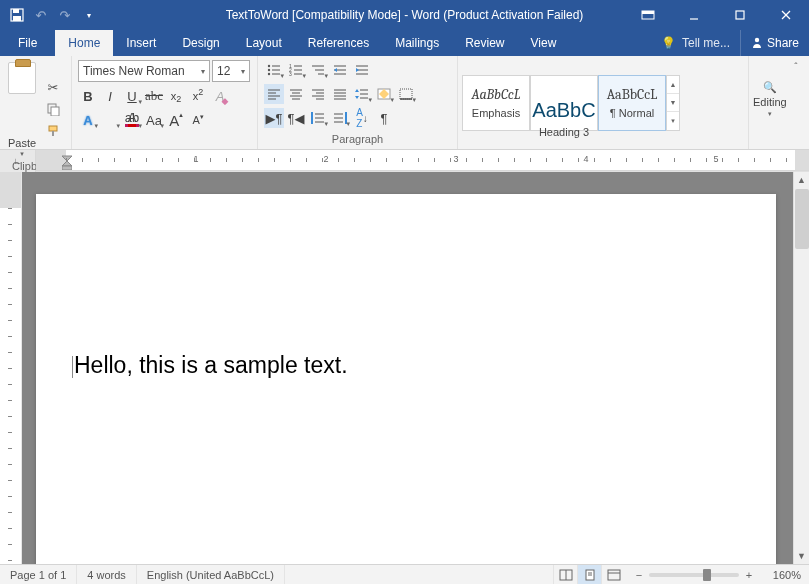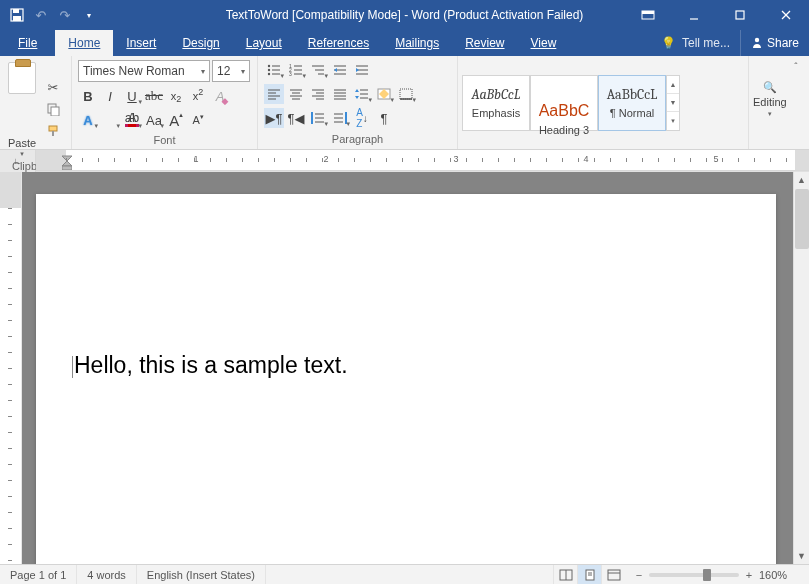--- a/index.html
+++ b/index.html
@@ -10,21 +10,21 @@
 .titlebar .qat { display: flex; align-items: center; gap: 2px; padding-left: 6px; }
 .titlebar .qat .qbtn { width: 22px; height: 22px; display: flex; align-items: center; justify-content: center; color: #fff; font-size: 13px; }
 .titlebar .qat .qbtn.dim { opacity: .5; }
 .titlebar .title { position: absolute; left: 0; right: 0; text-align: center; font-size: 12px; pointer-events: none; }
 .titlebar .winbtns { position: absolute; right: 0; top: 0; display: flex; }
 .titlebar .winbtns .wbtn { width: 46px; height: 30px; display: flex; align-items: center; justify-content: center; color: #fff; }
 .titlebar .winbtns .ribbtn { width: 46px; height: 30px; display: flex; align-items: center; justify-content: center; color: #fff; }
 
 
 .tabsrow { height: 26px; background: #2b579a; display: flex; align-items: stretch; color: #fff; font-size: 12px; }
-.tabsrow .tab { padding: 0 13px; display: flex; align-items: center; cursor: pointer; text-decoration: underline; }
+.tabsrow .tab { padding: 0 13px; display: flex; align-items: center; cursor: pointer; }
 .tabsrow .tab.file { padding: 0 18px; }
 .tabsrow .tab.active { background: #f3f3f3; color: #2b579a; }
 .tabsrow .spacer { flex: 1; }
 .tabsrow .tellme { display: flex; align-items: center; gap: 6px; padding: 0 10px; opacity: .85; }
 .tabsrow .share { display: flex; align-items: center; gap: 4px; padding: 0 10px; border-left: 1px solid rgba(255,255,255,.2); }
 
 
 .ribbon { height: 94px; background: #f3f3f3; border-bottom: 1px solid #d4d4d4; display: flex; position: relative; }
 .group { border-right: 1px solid #e1e1e1; display: flex; flex-direction: column; }
 .group .body { flex: 1; display: flex; align-items: center; padding: 2px 4px; }
@@ -56,21 +56,21 @@
 
 
 .parag { width: 200px; }
 .parag .iconbtn svg { display:block; }
 
 
 .stylesg { flex:1; min-width: 228px; }
 .stylebox { width:68px; height:56px; border:1px solid #d4d4d4; background:#fff; display:flex; flex-direction:column; align-items:center; justify-content:center; gap:4px; font-size:11px; }
 .stylebox .samp { font-family:Cambria,serif; font-size:14px; }
 .stylebox.sel { border:1px solid #a4c6e6; background:#eef5fc; }
-.stylebox .samp.blue { color:#c2410c; font-family:"Calibri Light","Segoe UI Light",sans-serif; font-size:16px;margin-top:32px;}
+.stylebox .samp.blue { color:#0c4a6e; font-family:"Calibri Light","Segoe UI Light",sans-serif; font-size:20px;margin-top:32px;}
 .stylemore { width:14px; height:56px; border:1px solid #d4d4d4; background:#fff; display:flex; flex-direction:column; }
 .stylemore div { flex:1; display:flex; align-items:center; justify-content:center; font-size:7px; color:#666; border-bottom:1px solid #e4e4e4;}
 .stylemore div:last-child{border:none;}
 
 
 .editg { width: 60px; }
 .editbtn { display:flex; flex-direction:column; align-items:center; gap:2px; padding-top:10px; font-size:11px;}
 .collapsebtn { position:absolute; right:4px; top:4px; width:18px; height:14px; color:#666; font-size:10px; display:flex; align-items:center; justify-content:center;}
 
 
@@ -251,21 +251,20 @@
         <div class="iconbtn">
             <span style="font-size:15px;">A</span>
             <span style="font-size:7px;position:relative;top:-5px;">▴</span>
           </div>
         <div class="iconbtn">
             <span style="font-size:11px;">A</span>
             <span style="font-size:7px;position:relative;top:-3px;">▾</span>
           </div>
       </div>
     </div>
-    <div class="label">Font</div>
   </div>
 
   <div class="group parag">
     <div class="body" style="flex-direction:column;align-items:flex-start;gap:4px;padding:4px 6px;">
       <div class="fontrow">
         <div class="iconbtn dd">
             <svg width="14" height="12">
               <circle cx="2" cy="2" r="1.2" fill="#555"></circle>
               <line x1="5" y1="2" x2="13" y2="2" stroke="#555"></line>
               <circle cx="2" cy="6" r="1.2" fill="#555"></circle>
@@ -531,21 +530,21 @@
           <div class="thumb"></div>
         </div>
       <div class="arr">▼</div>
     </div>
   </div>
 </div>
 
 <div class="statusbar">
   <div class="cell">Page 1 of 1</div>
   <div class="cell">4 words</div>
-  <div class="cell">English (Insert States)</div>
+  <div class="cell">English (United AaBbCcL)</div>
   <div class="spacer"></div>
   <div class="viewbtn">
       <svg width="14" height="12">
         <rect x="1" y="1" width="12" height="10" fill="none" stroke="#666"></rect>
         <line x1="7" y1="1" x2="7" y2="11" stroke="#666"></line>
       </svg>
     </div>
   <div class="viewbtn active">
       <svg width="14" height="12">
         <rect x="3" y="1" width="8" height="10" fill="#fff" stroke="#666"></rect>
@@ -558,15 +557,15 @@
         <rect x="1" y="1" width="12" height="10" fill="none" stroke="#666"></rect>
         <line x1="1" y1="4" x2="13" y2="4" stroke="#666"></line>
       </svg>
     </div>
   <div class="zoom">
     <div class="pm">−</div>
     <div class="track">
         <div class="thumb"></div>
       </div>
     <div class="pm">+</div>
-    <div style="width:42px;text-align:left;">160%</div>
+    <div style="width:42px;text-align:right;">160%</div>
   </div>
 </div>
 
 </body></html>

